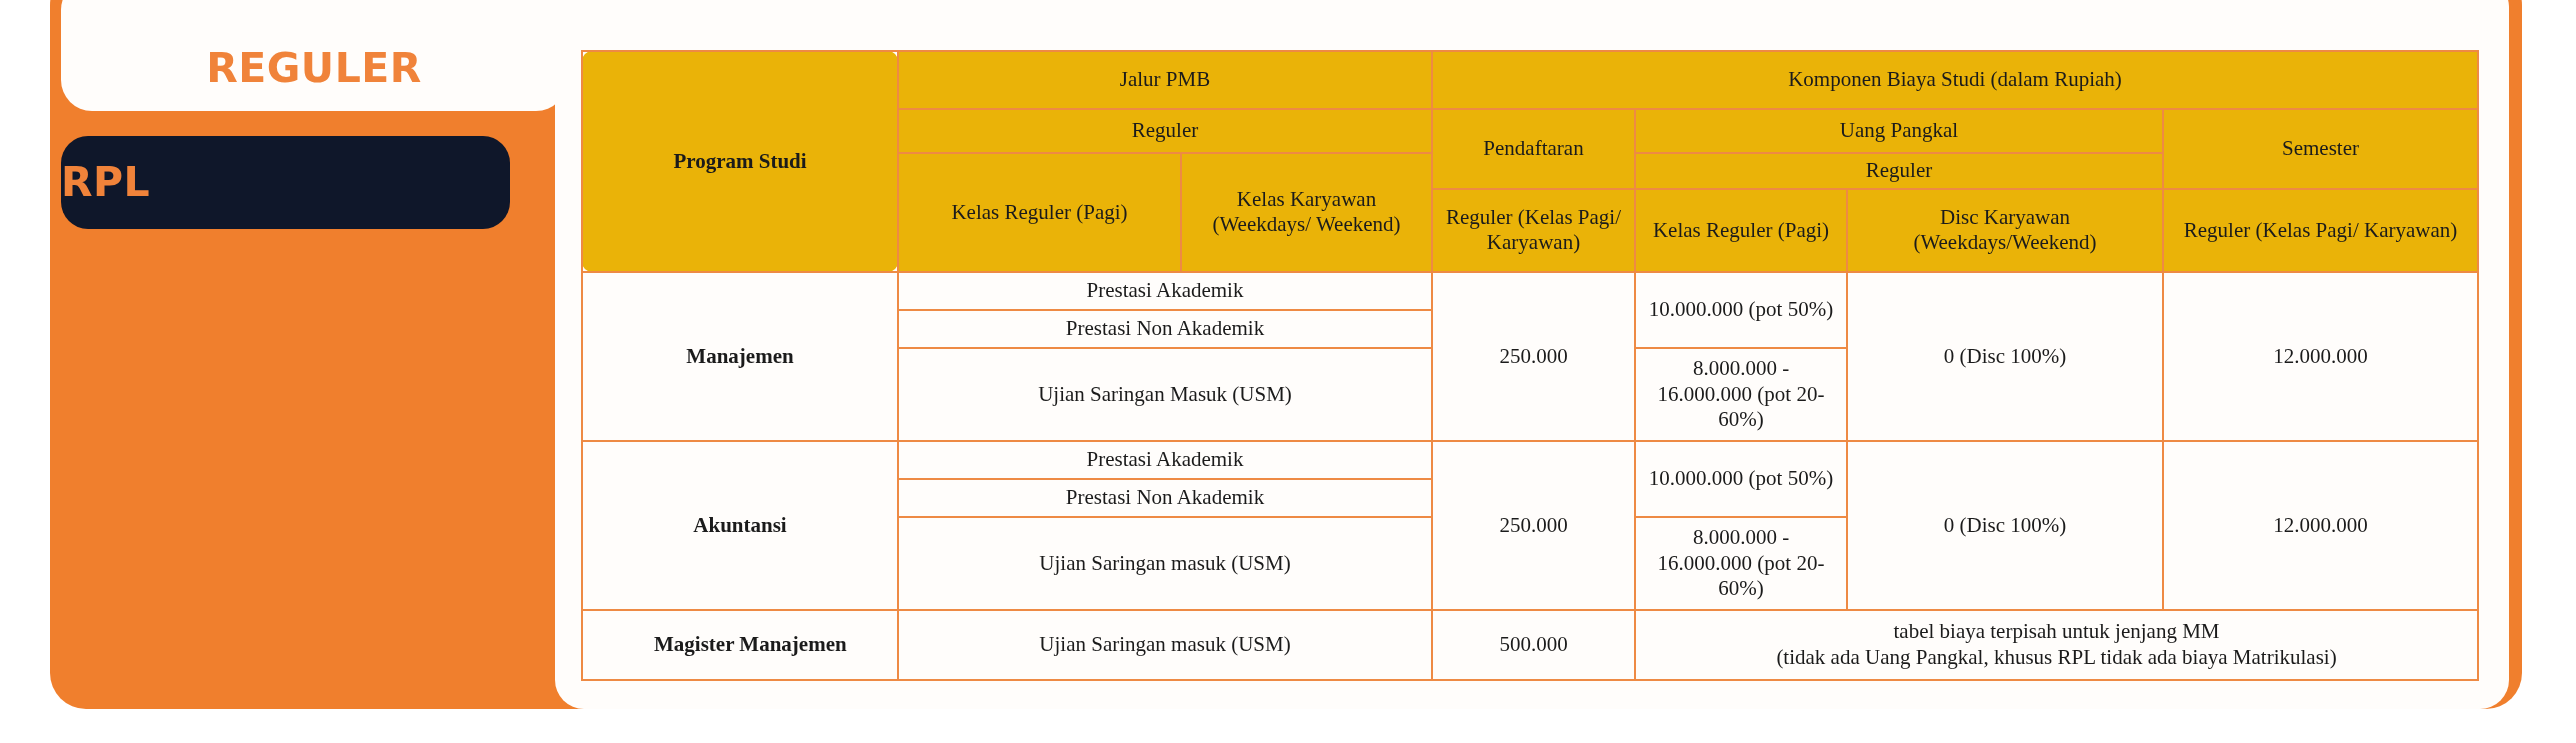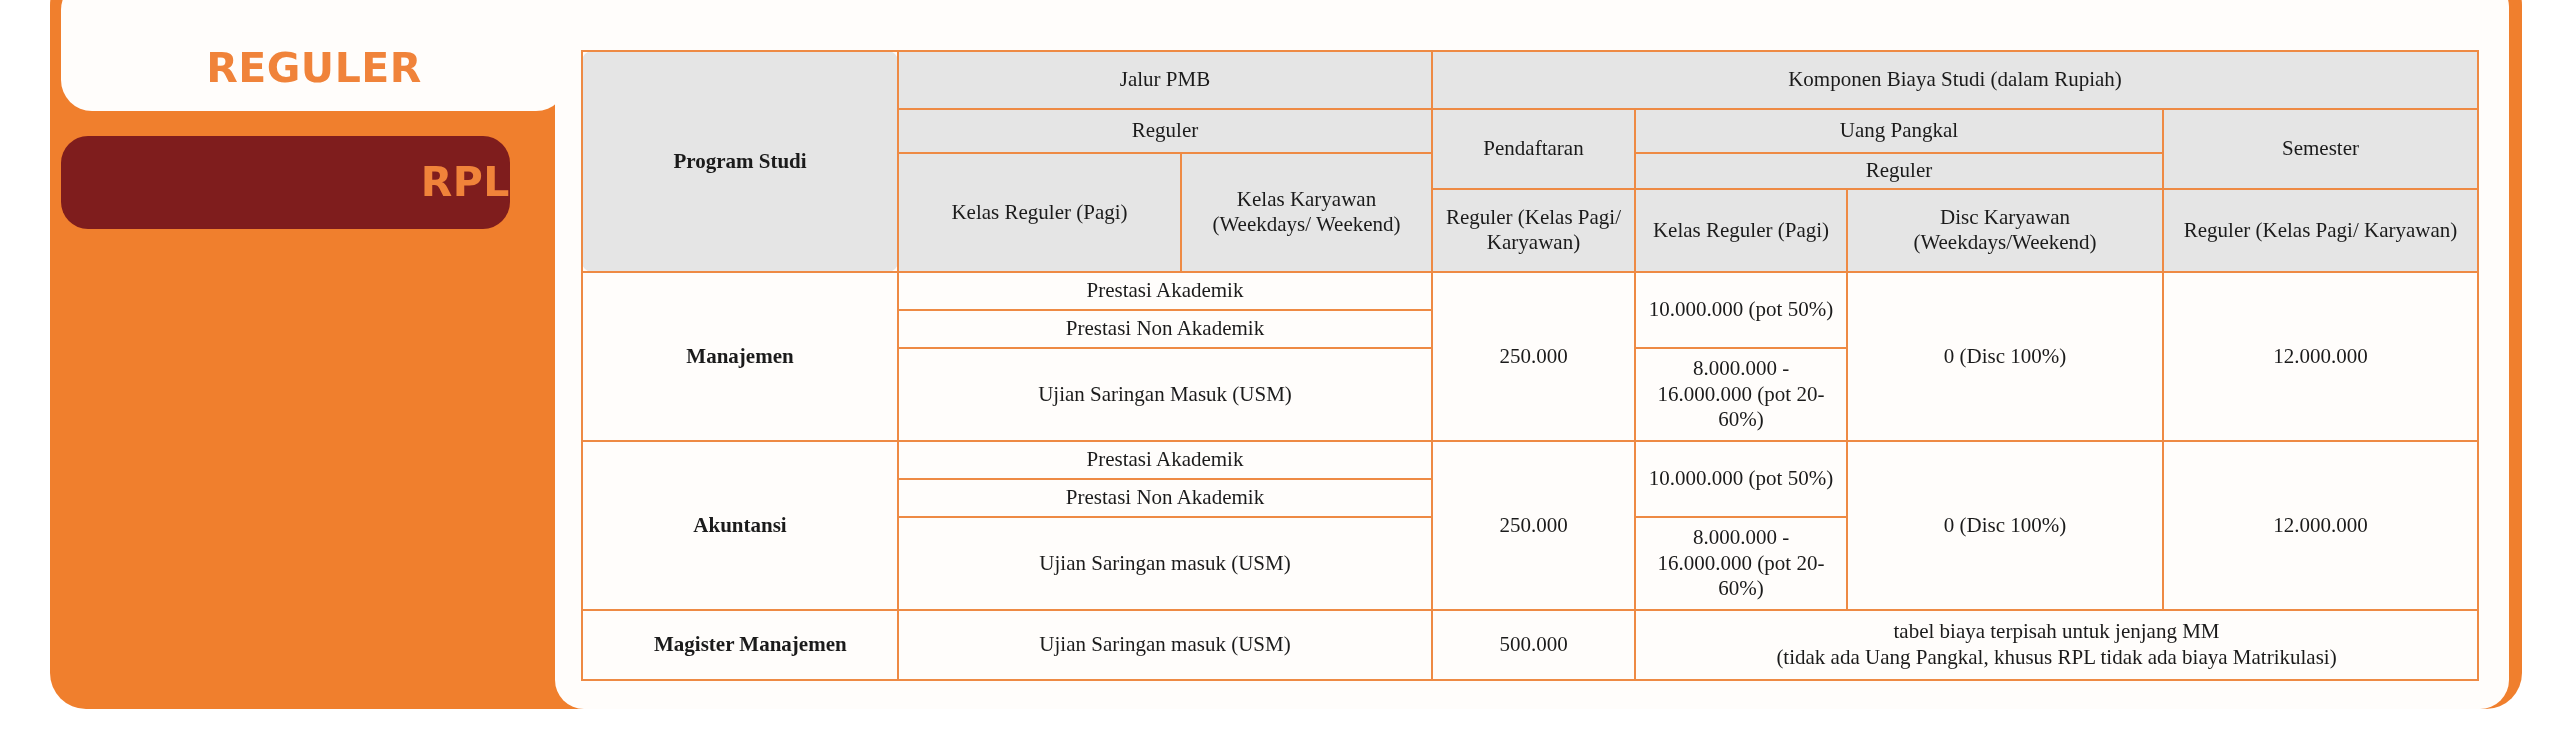--- a/index.html
+++ b/index.html
@@ -41,25 +41,25 @@
     padding-bottom: 22px;
     box-sizing: border-box;
     z-index: 4;
   }
   #tab-rpl {
     position: absolute;
     left: 61px;
     top: 136px;
     width: 449px;
     height: 93px;
-    background: #7f1d1d;
+    background: #0f172a;
     border-radius: 27px;
     display: flex;
     align-items: center;
-    justify-content: flex-end;
+    justify-content: flex-start;
     z-index: 4;
   }
   .tab-label {
     font-family: "DejaVu Sans", sans-serif;
     font-weight: 700;
     font-size: 38px;
     letter-spacing: 0.5px;
     color: #F0833A;
     line-height: 1;
   }
@@ -96,21 +96,21 @@
     text-align: center;
     vertical-align: middle;
     font-weight: 400;
     font-size: 21px;
     line-height: 1.22;
     color: #1b1b1b;
     background: #FFFDFB;
     box-sizing: border-box;
   }
   #pricing-table thead td {
-    background: #e5e5e5;
+    background: #eab308;
   }
   .bold-cell { font-weight: 700 !important; border-radius: 10px; }
   .note-cell { line-height: 1.3; margin-left: 41px; }
 
   
   col.c-prodi    { width: 316px; }
   col.c-jalur-a  { width: 283px; }
   col.c-jalur-b  { width: 251px; }
   col.c-daftar   { width: 203px; }
   col.c-up-a     { width: 212px; }

